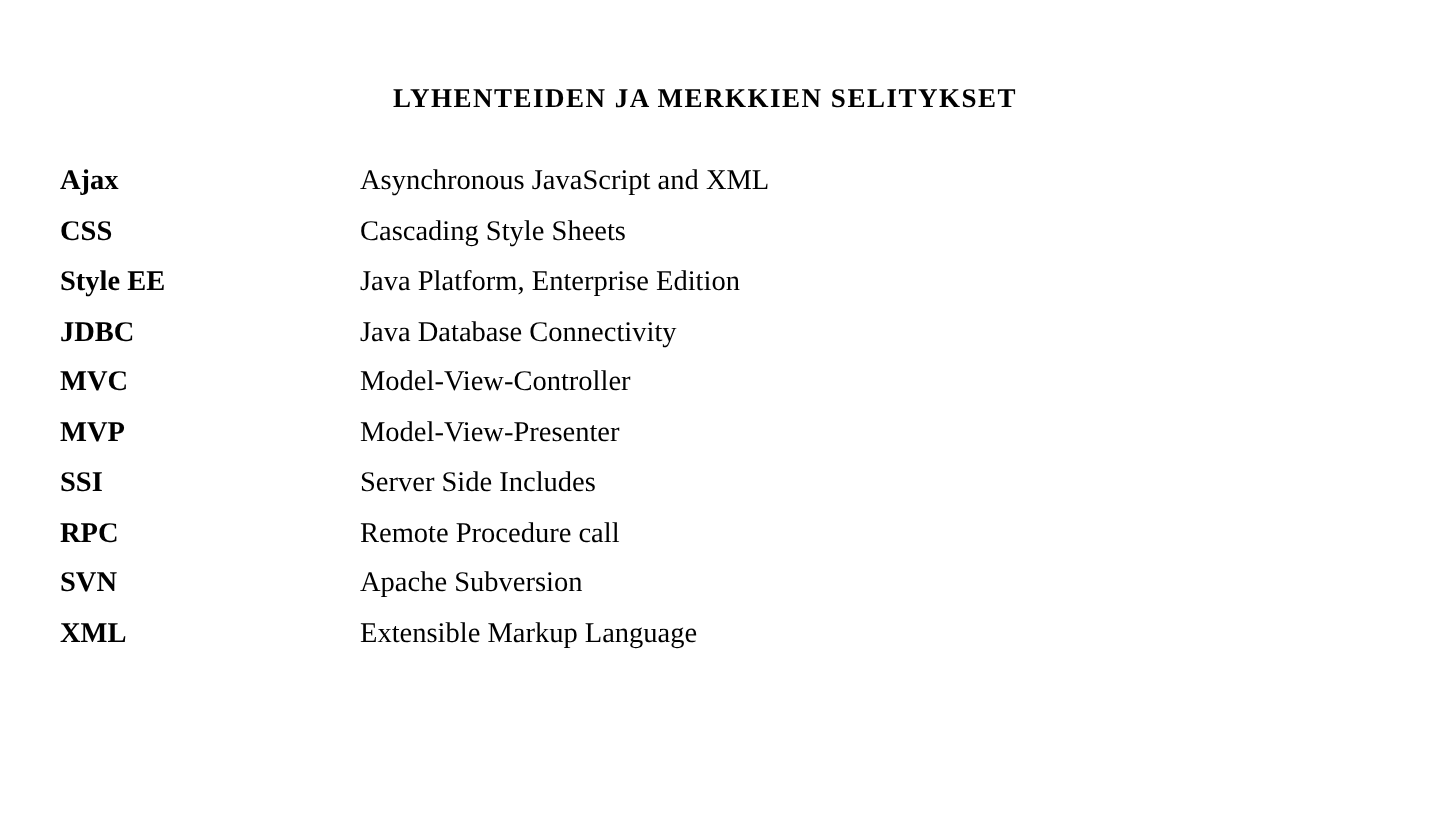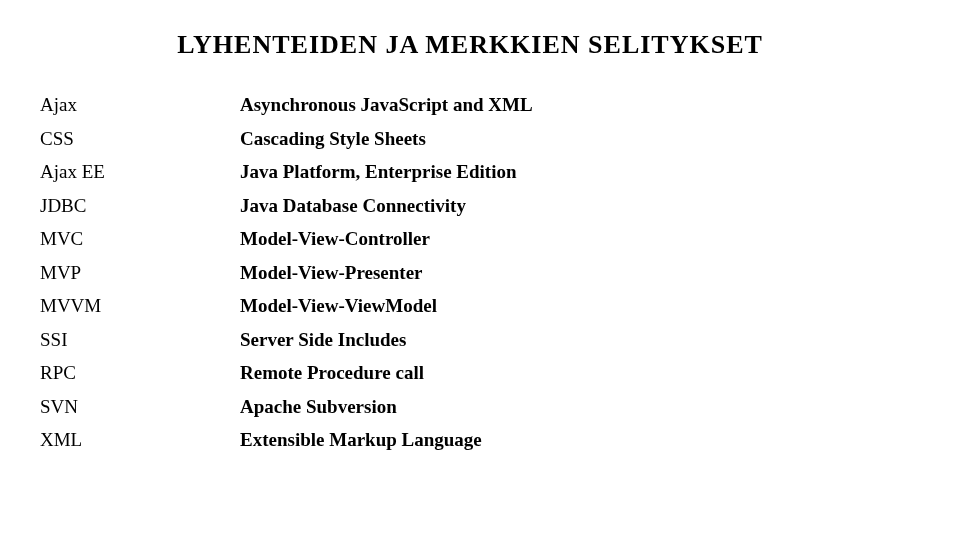--- a/index.html
+++ b/index.html
@@ -18,82 +18,79 @@
     }
 
     .page-container {
       width: 960px;
       height: 555px;
       padding: 30px 60px 30px 40px;
     }
 
     .page-title {
       text-align: center;
-      font-size: 26px;
+      font-size: 18px;
       font-weight: bold;
       margin-bottom: 28px;
       letter-spacing: 1px;
+      margin-top: 25px;
     }
 
     .abbreviations-table {
       width: 100%;
       border-collapse: collapse;
     }
 
     .abbreviations-table tr td {
       padding: 3px 0;
       vertical-align: top;
       font-size: 19px;
       line-height: 1.45;
     }
 
     .abbreviations-table tr td:first-child {
       width: 200px;
-      font-weight: normal;
+      font-weight: bold;
     }
 
     .abbreviations-table tr td:last-child {
-      font-weight: bold;
+      font-weight: normal;
     }
   </style>
 </head>
 <body>
 
 <div class="page-container">
   <h1 class="page-title">LYHENTEIDEN JA MERKKIEN SELITYKSET</h1>
 
   <table class="abbreviations-table">
     <tbody id="abbreviations-body">
     <tr>
           <td>Ajax</td>
           <td>Asynchronous JavaScript and XML</td>
         </tr>
         <tr>
           <td>CSS</td>
           <td>Cascading Style Sheets</td>
         </tr>
         <tr>
-          <td>Ajax EE</td>
+          <td>Style EE</td>
           <td>Java Platform, Enterprise Edition</td>
         </tr>
         <tr>
           <td>JDBC</td>
           <td>Java Database Connectivity</td>
         </tr>
         <tr>
           <td>MVC</td>
           <td>Model-View-Controller</td>
         </tr>
         <tr>
           <td>MVP</td>
           <td>Model-View-Presenter</td>
-        </tr>
-        <tr>
-          <td>MVVM</td>
-          <td>Model-View-ViewModel</td>
         </tr>
         <tr>
           <td>SSI</td>
           <td>Server Side Includes</td>
         </tr>
         <tr>
           <td>RPC</td>
           <td>Remote Procedure call</td>
         </tr>
         <tr>

